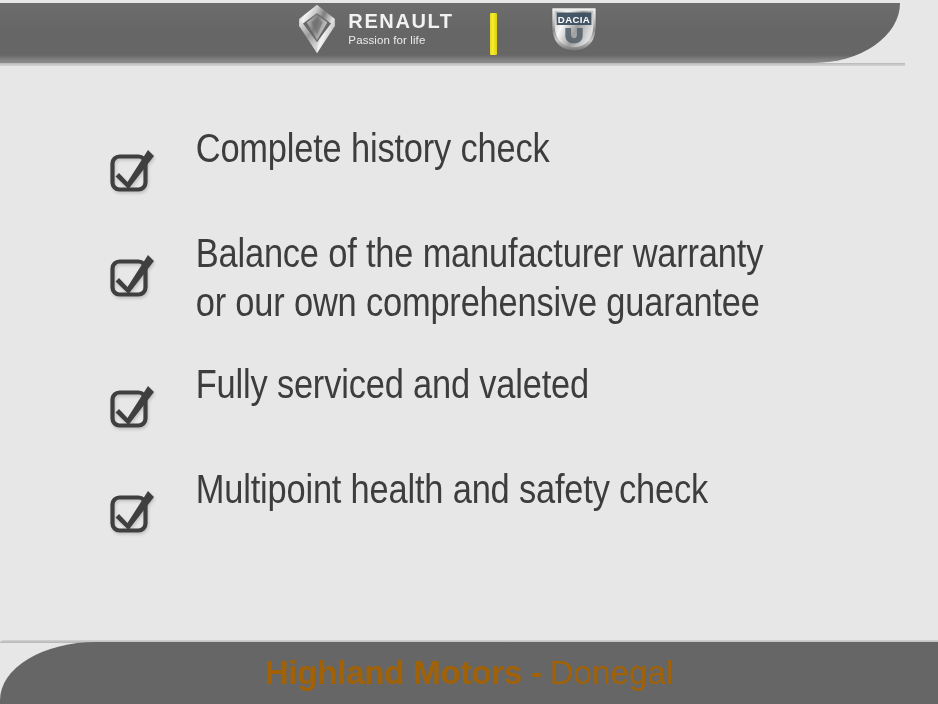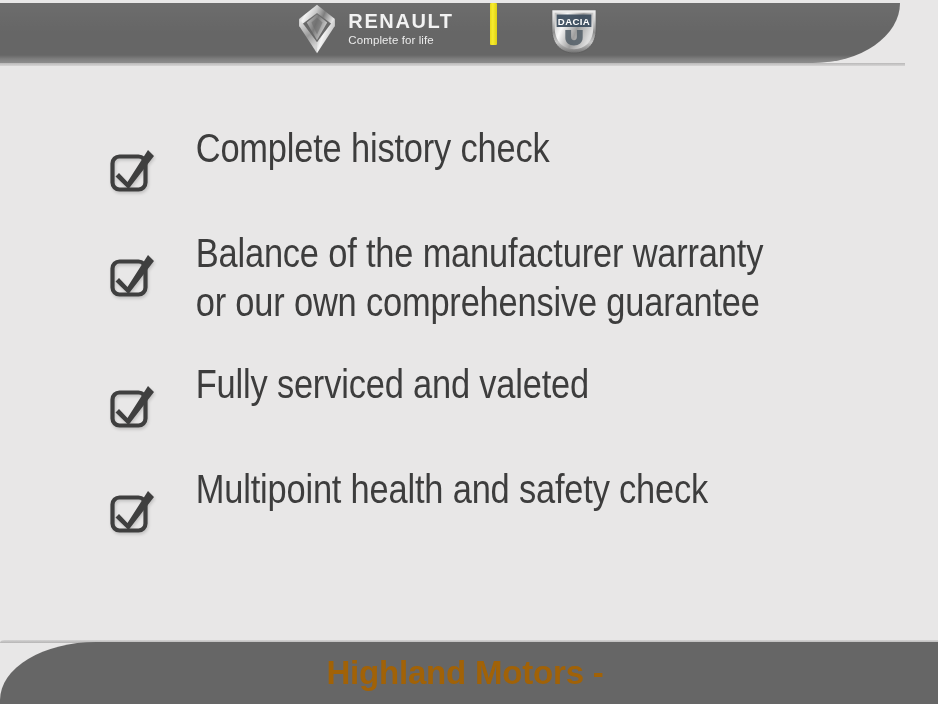--- a/index.html
+++ b/index.html
@@ -66,21 +66,21 @@
     background: linear-gradient(to bottom, #b9b8b8, #d6d5d5);
   }
 
   .logo-row {
     position: absolute;
     left: 0;
     top: 3px;
     width: 900px;
     height: 52px;
     display: flex;
-    align-items: flex-start;
+    align-items: flex-end;
     justify-content: center;
     gap: 0px;
   }
 
   
   .renault-lockup {
     display: flex;
     align-items: center;
     gap: 9px;
   }
@@ -261,21 +261,21 @@
 
           <polygon points="3,17 3,25 22,54 22,42" fill="url(#dia3)"></polygon>
           <polygon points="41,17 41,25 22,54 22,42" fill="url(#dia1)"></polygon>
 
           <polygon points="22,11 35,21 22,42 9,21" fill="none" stroke="#6e6e6e" stroke-width="0.7" opacity="0.5"></polygon>
           <polygon points="22,12 33,21 22,40 11,21" fill="url(#dia2)" opacity="0.85"></polygon>
           <polygon points="22,16 28,21 22,34 16,21" fill="#6a6a6a" opacity="0.55"></polygon>
         </svg>
         <div class="renault-words">
           <div class="renault-name">RENAULT</div>
-          <div class="renault-tagline">Complete for life</div>
+          <div class="renault-tagline">Passion for life</div>
         </div>
       </div>
 
       <div class="brand-divider"></div>
 
       <div>
         <svg class="dacia-shield" viewBox="0 0 62 56">
           <defs>
             <linearGradient id="sh1" x1="0" y1="0" x2="0" y2="1">
               <stop offset="0%" stop-color="#f3f3f3"></stop>
@@ -351,16 +351,17 @@
     </div>
 
   </div>
 
   <div class="footer-wrap">
     <div class="footer-topline"></div>
     <div class="footer-bar"></div>
     <div class="footer-text">
       <span class="footer-name">Highland Motors</span>
       <span class="footer-sep">-</span>
+      <span class="footer-location">Donegal</span>
     </div>
   </div>
 
 </div>
 
 </body></html>

